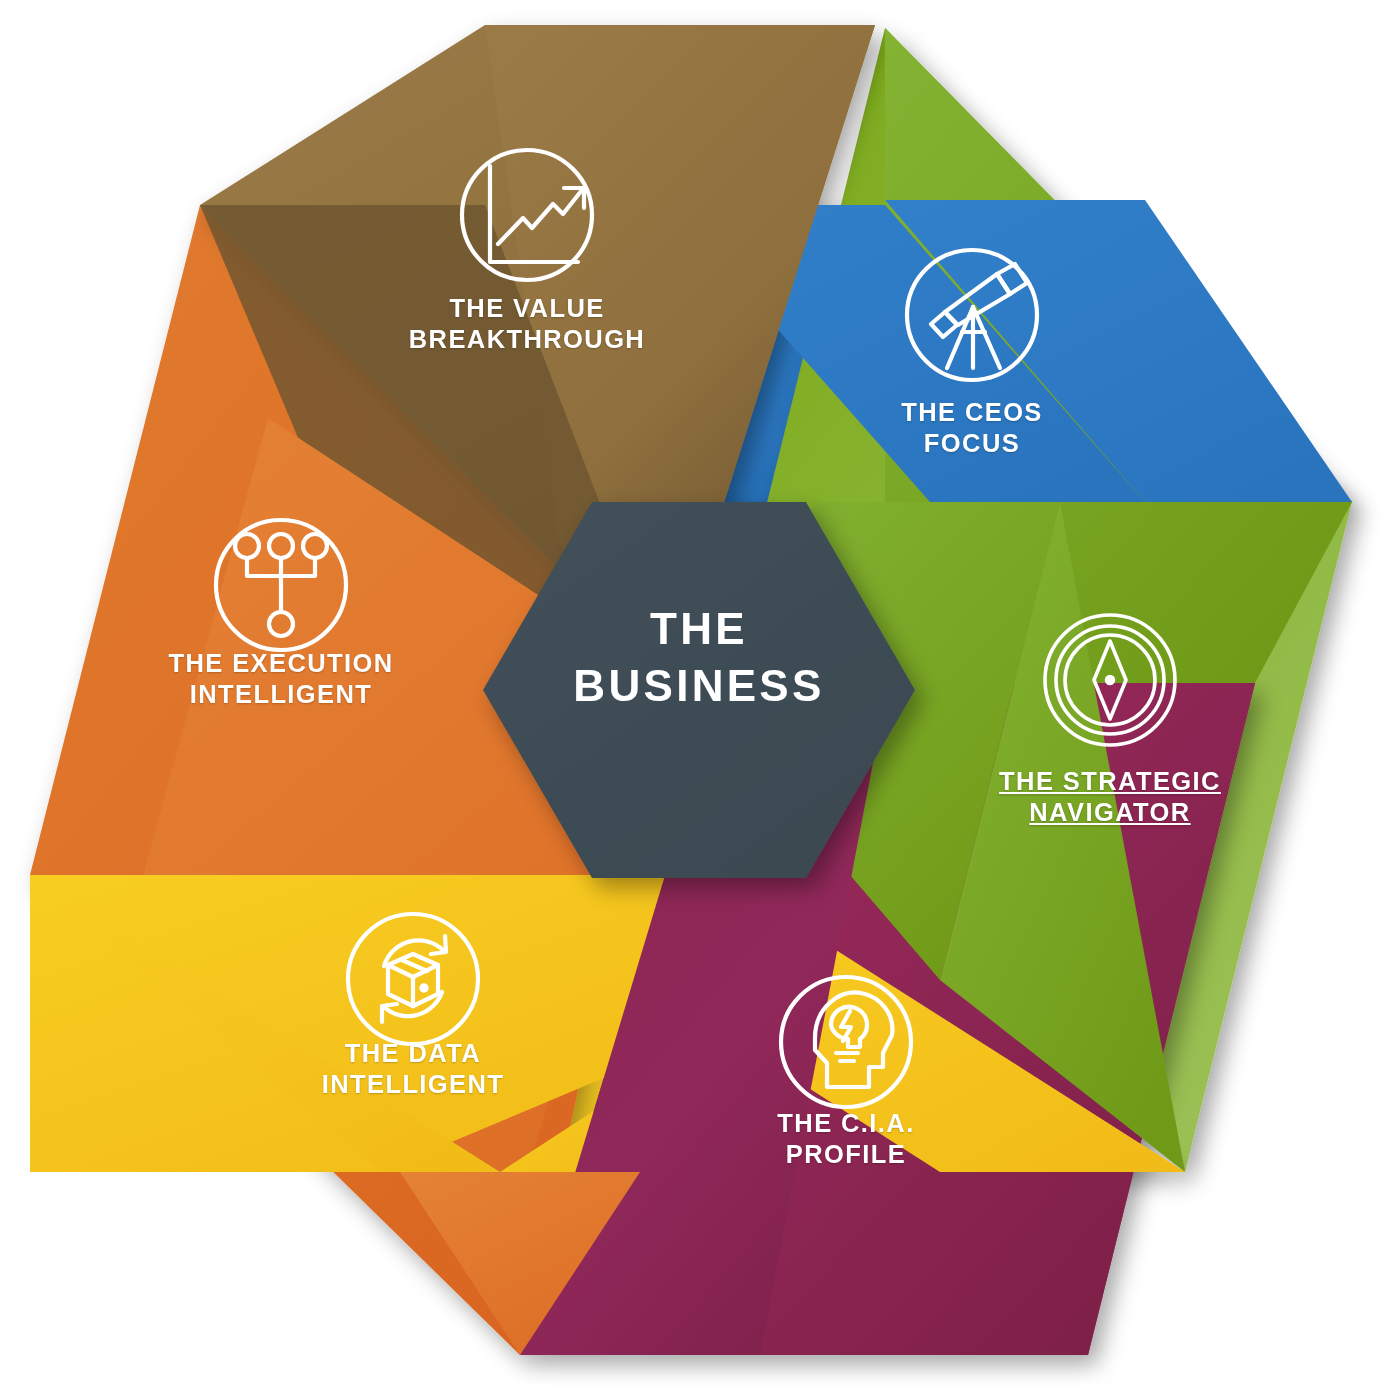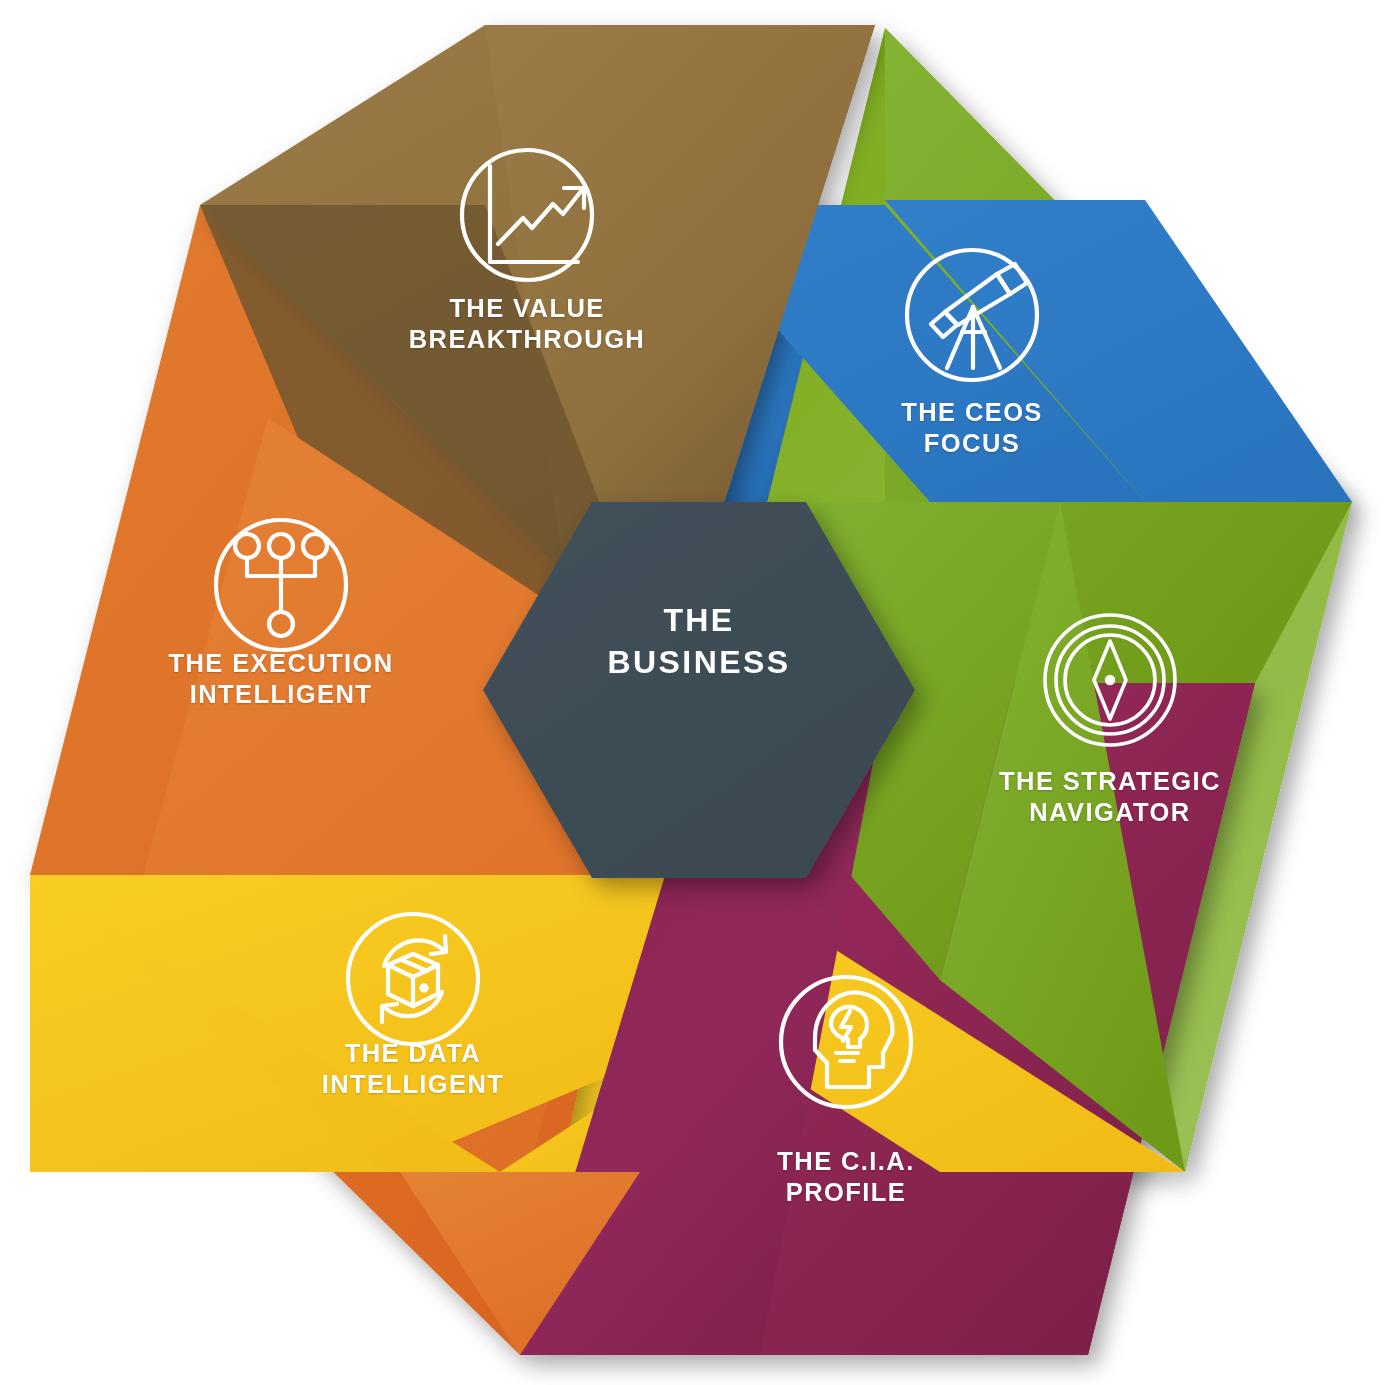--- a/index.html
+++ b/index.html
@@ -5,21 +5,21 @@
   html,body{margin:0;padding:0;background:#ffffff;}
   body{width:1385px;height:1385px;overflow:hidden;
        font-family:"Liberation Sans","DejaVu Sans",sans-serif;}
   #stage{position:relative;width:1241px;height:1385px;background:#fff;}
   #svgroot{position:absolute;inset:0;width:1385px;height:1385px;display:block;}
   .lbl{position:absolute;color:#ffffff;font-weight:bold;letter-spacing:.055em;
        text-align:center;line-height:1.22;text-shadow:0 1px 2px rgba(0,0,0,.22);
        pointer-events:none;}
   .wlbl{font-size:25.5px;width:330px;}
   .center-lbl{position:absolute;left:483px;top:600px;width:432px;text-align:center;
-       color:#fff;font-weight:bold;font-size:32px;line-height:1.3;letter-spacing:.075em;}
+       color:#fff;font-weight:bold;font-size:44px;line-height:1.3;letter-spacing:.075em;}
 </style>
 </head>
 <body>
 
 <div id="stage">
 
 <svg id="svgroot" viewBox="0 0 1385 1385">
   <defs>
     <filter id="sh" x="-30%" y="-30%" width="170%" height="170%">
       <feDropShadow dx="8" dy="10" stdDeviation="11" flood-color="#000" flood-opacity="0.34"></feDropShadow>
@@ -209,26 +209,26 @@
 <div class="lbl wlbl" style="left:362px;top:293px;">
   <div>THE VALUE</div>
   <div>BREAKTHROUGH</div>
 </div>
 
 <div class="lbl wlbl" style="left:807px;top:397px;">
   <div>THE CEOS</div>
   <div>FOCUS</div>
 </div>
 
-<div class="lbl wlbl" style="left:945px;top:766px;">
+<div class="lbl wlbl" style="left:945px;top:766px;text-decoration:underline;">
   <div>THE STRATEGIC</div>
   <div>NAVIGATOR</div>
 </div>
 
-<div class="lbl wlbl" style="left:681px;top:1146px;">
+<div class="lbl wlbl" style="left:681px;top:1108px;">
   <div>THE C.I.A.</div>
   <div>PROFILE</div>
 </div>
 
 <div class="lbl wlbl" style="left:248px;top:1038px;">
   <div>THE DATA</div>
   <div>INTELLIGENT</div>
 </div>
 
 <div class="lbl wlbl" style="left:116px;top:648px;">

